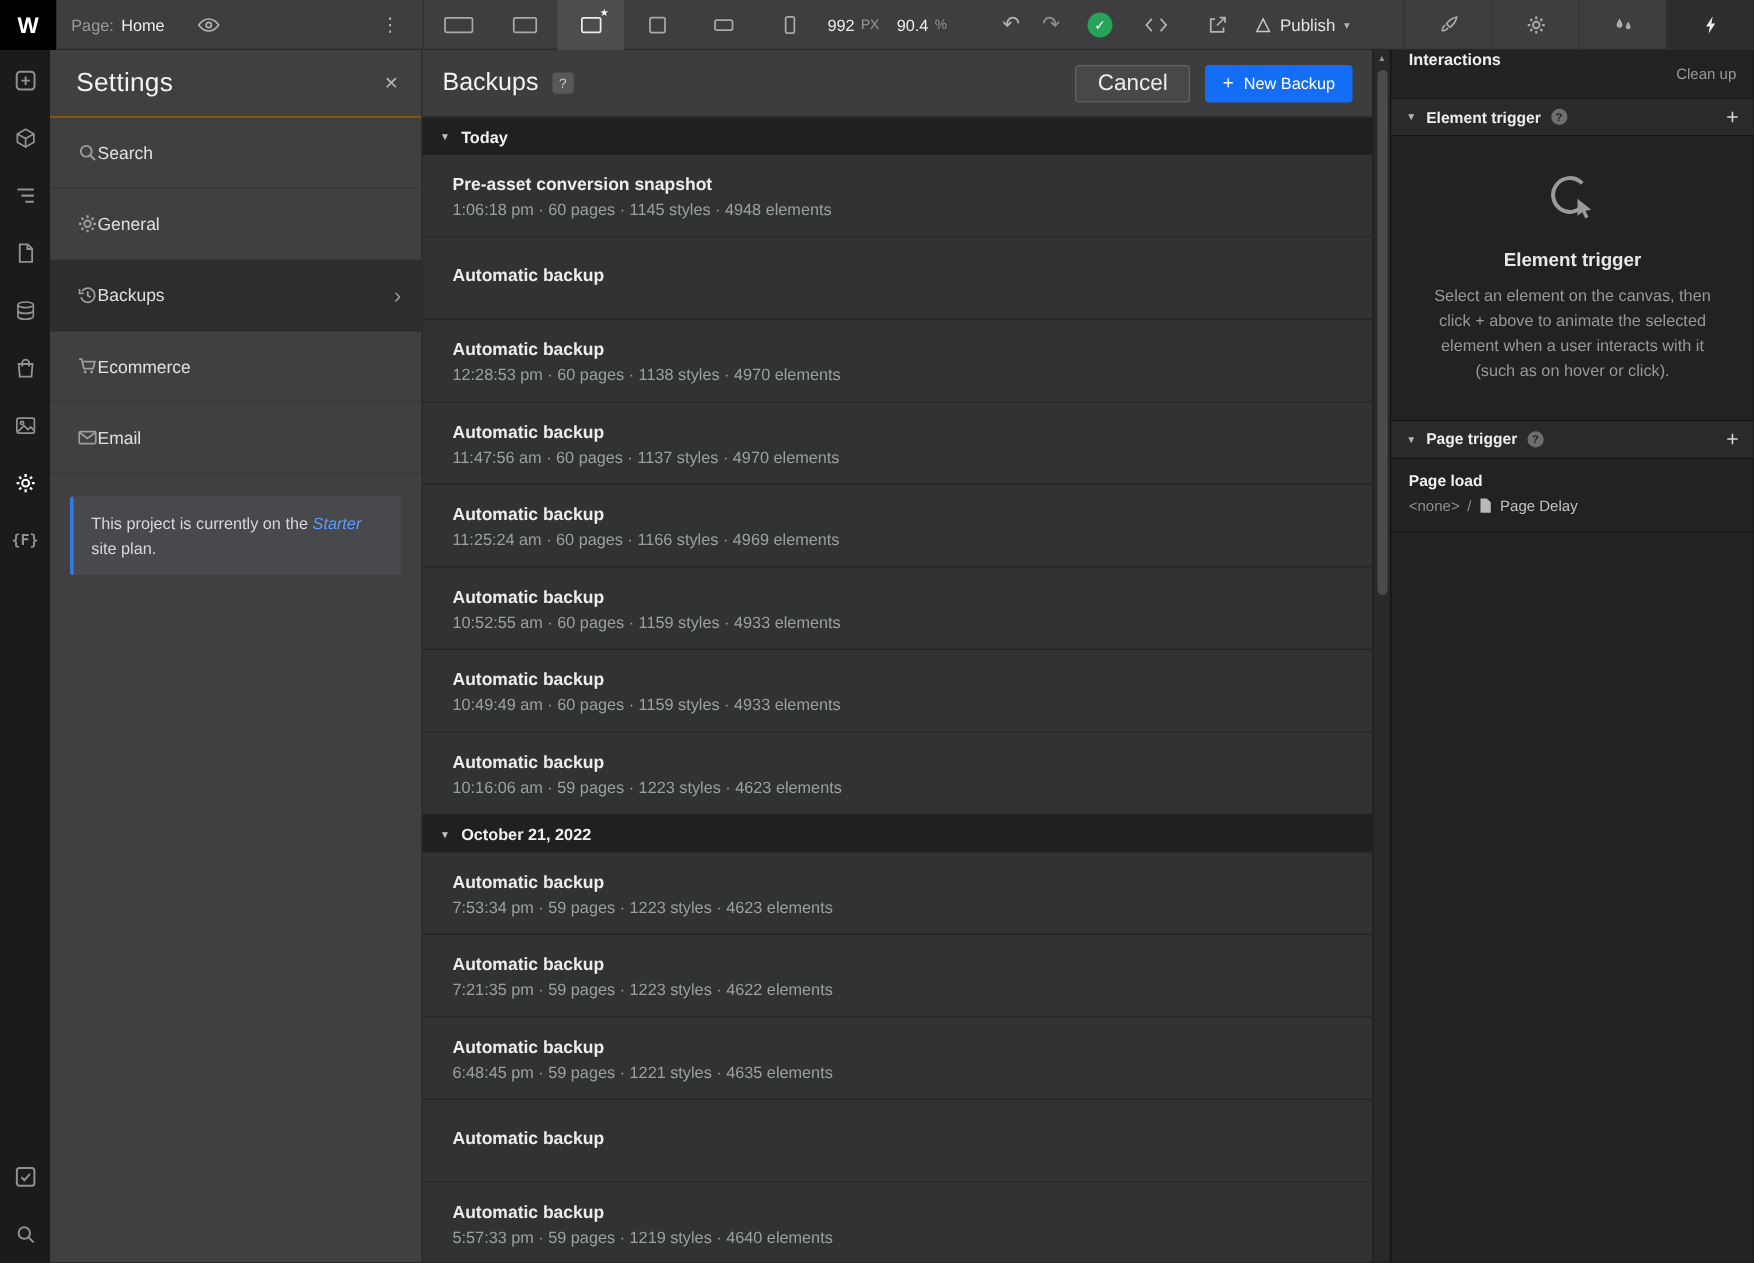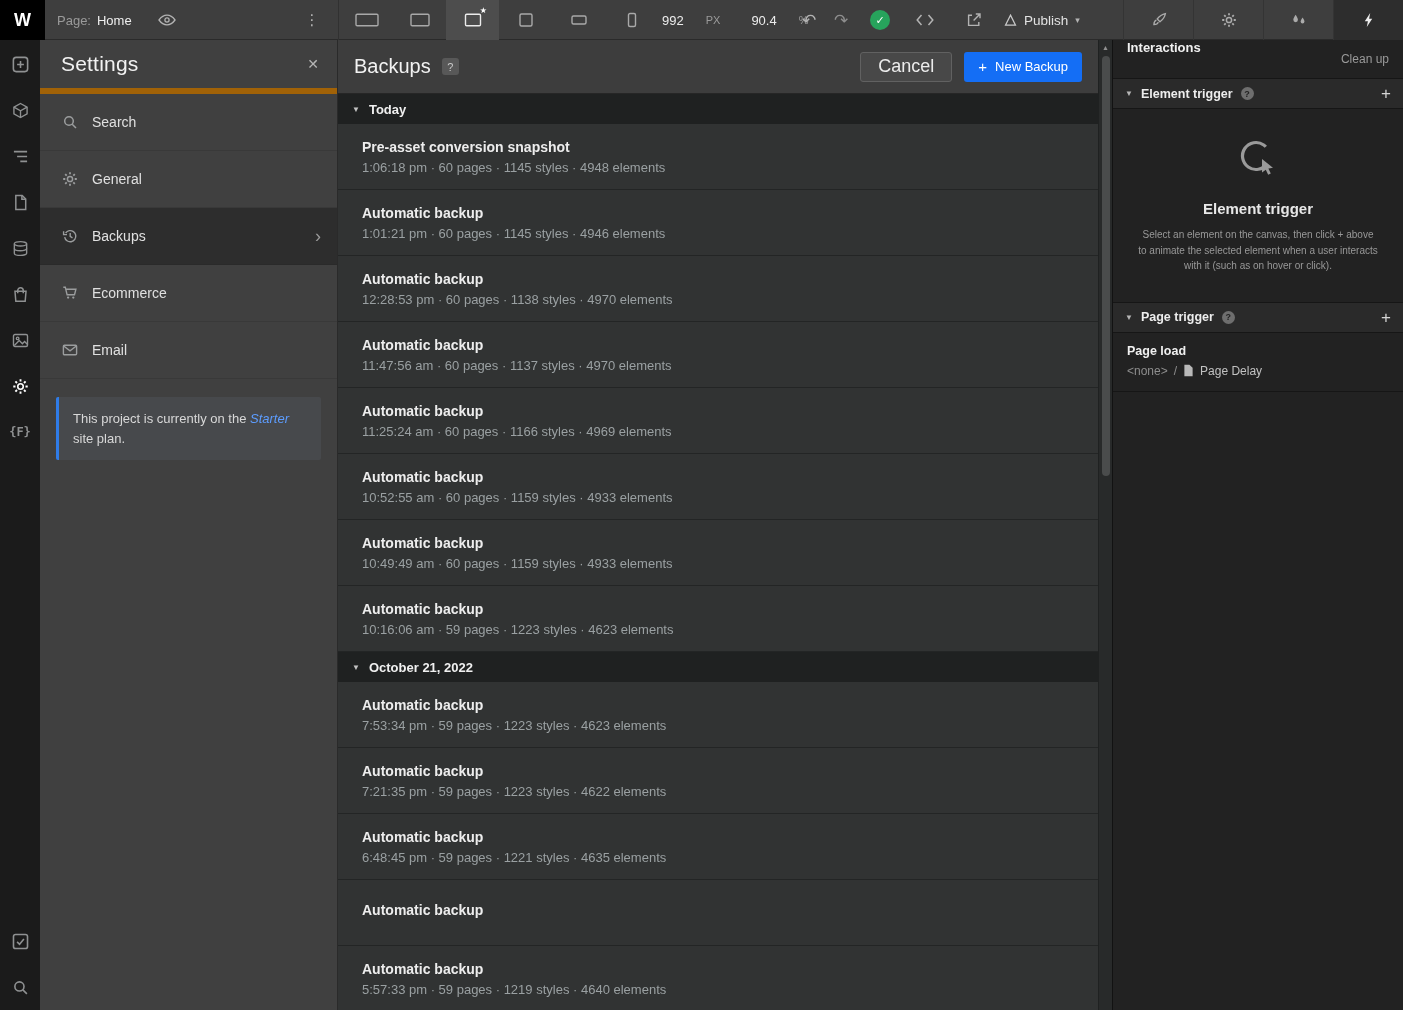--- a/index.html
+++ b/index.html
@@ -28,21 +28,21 @@
   .t-eye{left:150px;width:34px;justify-content:center;color:#b3b3b3;}
   .t-eye svg{width:18px;height:12px;}
   .t-kebab{left:296px;width:32px;justify-content:center;color:#b3b3b3;font-size:15px;}
   .t-div{width:1px;background:#313131;height:40px;}
   .d1{left:338px;}
   .t-bp{left:340px;}
   .t-bp .bp{width:53px;height:40px;display:flex;align-items:center;justify-content:center;color:#a9a9a9;position:relative;}
   .t-bp .bp.active{background:#4d4d4d;color:#ececec;}
   .t-bp .bp .ic svg{width:24px;height:16px;}
   .t-bp .star{position:absolute;top:6px;right:12px;font-size:8px;color:#fff;}
-  .t-dims{left:662px;gap:22px;font-size:13px;}
+  .t-dims{left:662px;gap:5px;font-size:13px;}
   .t-dims .v{color:#ececec;cursor:pointer;}
   .t-dims .u{color:#9a9a9a;font-size:11px;}
   .t-dims .z{margin-left:9px;}
   .t-undo{left:794px;width:30px;justify-content:center;color:#b3b3b3;font-size:17px;}
   .t-redo{left:826px;width:30px;justify-content:center;color:#8e8e8e;font-size:17px;}
   .t-save{left:866px;width:28px;justify-content:center;}
   .save-dot{width:20px;height:20px;border-radius:50%;background:var(--green);color:#fff;font-size:11px;display:flex;align-items:center;justify-content:center;}
   .t-code{left:906px;width:38px;justify-content:center;color:#b3b3b3;}
   .t-code svg{width:18px;height:12px;}
   .t-export{left:956px;width:36px;justify-content:center;color:#b3b3b3;}
@@ -61,24 +61,24 @@
   
   .rail{width:40px;background:var(--rail);display:flex;flex-direction:column;align-items:center;padding-top:1px;overflow:hidden;flex:0 0 40px;}
   .rail button{width:40px;height:46px;flex:0 0 46px;display:flex;align-items:center;justify-content:center;color:#8f9192;}
   .rail button.active{color:#fff;}
   .rail .ic svg{width:17px;height:17px;}
   .fglyph{font-family:"DejaVu Sans Mono","Liberation Mono",monospace;font-size:12px;font-weight:700;}
   .rail .bottom{margin-top:auto;}
 
   
   .settings{width:298px;flex:0 0 298px;background:var(--panel);display:flex;flex-direction:column;border-right:1px solid #2a2a2a;}
-  .s-header{height:54px;flex:0 0 54px;display:flex;align-items:center;justify-content:space-between;padding:0 18px 0 21px;border-bottom:6px solid #a16207;}
+  .s-header{height:54px;flex:0 0 54px;display:flex;align-items:center;justify-content:space-between;padding:0 18px 0 21px;border-bottom:1px solid #a16207;}
   .s-title{font-size:21px;font-weight:500;color:#f2f2f2;letter-spacing:.2px;}
   .s-close{color:#b5b5b5;font-size:14px;}
-  .s-item{height:57px;flex:0 0 57px;display:flex;align-items:center;gap:14px;padding:0 16px 0 22px;border-bottom:1px solid #393939;color:#e0e0e0;font-size:14px;cursor:pointer;}
+  .s-item{height:57px;flex:0 0 57px;display:flex;align-items:center;padding:0 16px 0 22px;border-bottom:1px solid #393939;color:#e0e0e0;font-size:14px;cursor:pointer;}
   .s-item .icon{width:16px;height:16px;color:var(--icon);display:flex;}
   .s-item .icon svg{width:16px;height:16px;}
   .s-item.selected{background:#2d2d2d;border-color:#2a2a2a;}
   .s-item .chev{margin-left:auto;color:#9a9a9a;font-size:18px;line-height:1;}
   .notice{margin:18px 16px 0;background:#47494c;border-left:3px solid #2f7ce8;padding:12px 14px;font-size:13px;color:#d8d8d8;line-height:1.5;border-radius:2px;}
   .link{color:var(--link);text-decoration:none;font-style:italic;}
 
   
   .main{flex:1;display:flex;flex-direction:column;background:var(--main);min-width:0;}
   .m-header{height:54px;flex:0 0 54px;background:#3d3d3d;border-bottom:1px solid #262626;display:flex;align-items:center;padding:0 16px;gap:11px;}
@@ -108,21 +108,21 @@
   .cleanup{color:#9a9a9a;font-size:12px;}
   .trig-header{height:31px;flex:0 0 31px;background:var(--righthead);border-top:1px solid var(--line);border-bottom:1px solid var(--line);display:flex;align-items:center;gap:8px;padding:0 12px;cursor:pointer;}
   .trig-header .tri{font-size:8px;color:#b5b5b5;}
   .trig-label{font-size:12.5px;font-weight:700;color:#ededed;}
   .qmark{width:13px;height:13px;border-radius:50%;background:#6e6e6e;color:#222;font-size:9px;font-weight:700;display:flex;align-items:center;justify-content:center;cursor:pointer;}
   .trig-add{margin-left:auto;color:#d5d5d5;font-size:17px;line-height:1;}
   .et-body{padding:24px 24px 28px;text-align:center;}
   .et-icon{width:54px;height:54px;margin:0 auto;}
   .et-icon svg{width:54px;height:54px;}
   .et-title{font-size:15px;font-weight:600;color:#e8e8e8;margin:13px 0 10px;}
-  .et-desc{font-size:10px;color:#989898;line-height:1.55;max-width:242px;margin:0 auto;}
+  .et-desc{font-size:13px;color:#989898;line-height:1.55;max-width:242px;margin:0 auto;}
   .pt-item{padding:11px 14px 13px;border-bottom:1px solid var(--line);cursor:pointer;}
   .pt-title{font-size:12.5px;font-weight:700;color:#f0f0f0;margin-bottom:6px;}
   .pt-line{display:flex;align-items:center;gap:6px;font-size:12px;color:#8d8d8d;}
   .pt-doc{color:#b9b9b9;}
   .pt-doc svg{width:11px;height:13px;}
   .pt-action-label{color:#c2c2c2;}
 </style>
 </head>
 <body>
 
@@ -430,21 +430,20 @@
           <div class="bk-section">
             <span class="tri">▼</span>
             <span class="bk-section-label">Today</span>
           </div>
           <div class="bk-row">
             <div class="bk-title">Pre-asset conversion snapshot</div>
             <div class="bk-meta">1:06:18 pm · 60 pages · 1145 styles · 4948 elements</div>
           </div>
           <div class="bk-row">
             <div class="bk-title">Automatic backup</div>
-            <div class="bk-meta">1:01:21 pm · 60 pages · 1145 styles · 4946 elements</div>
           </div>
           <div class="bk-row">
             <div class="bk-title">Automatic backup</div>
             <div class="bk-meta">12:28:53 pm · 60 pages · 1138 styles · 4970 elements</div>
           </div>
           <div class="bk-row">
             <div class="bk-title">Automatic backup</div>
             <div class="bk-meta">11:47:56 am · 60 pages · 1137 styles · 4970 elements</div>
           </div>
           <div class="bk-row">

